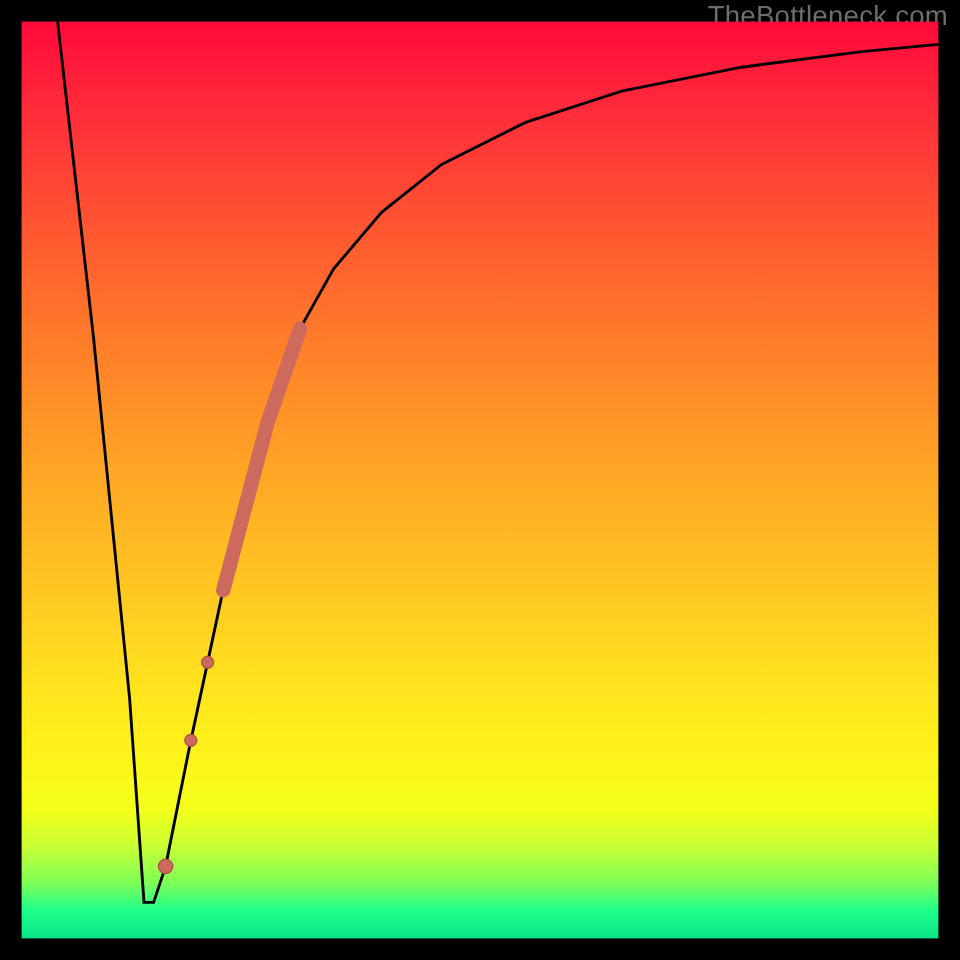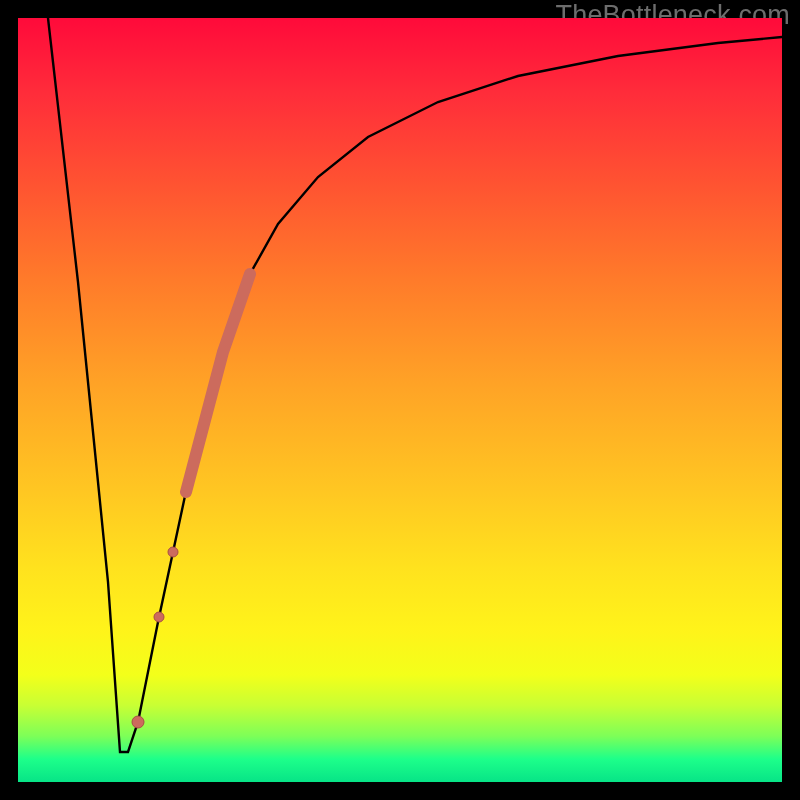--- a/index.html
+++ b/index.html
@@ -39,21 +39,21 @@
       #7dff58 94%,
       #1dff8a 97%,
       #07e487 100%
     );
   }
   .watermark {
     position: absolute;
     top: 0px;
     right: 10px;
     color: #6d6d6d;
-    font-size: 27px;
+    font-size: 23px;
     font-weight: 400;
     letter-spacing: 0.2px;
     user-select: none;
   }
   svg.curve {
     position: absolute;
     left: 0;
     top: 0;
     width: 764px;
     height: 764px;

